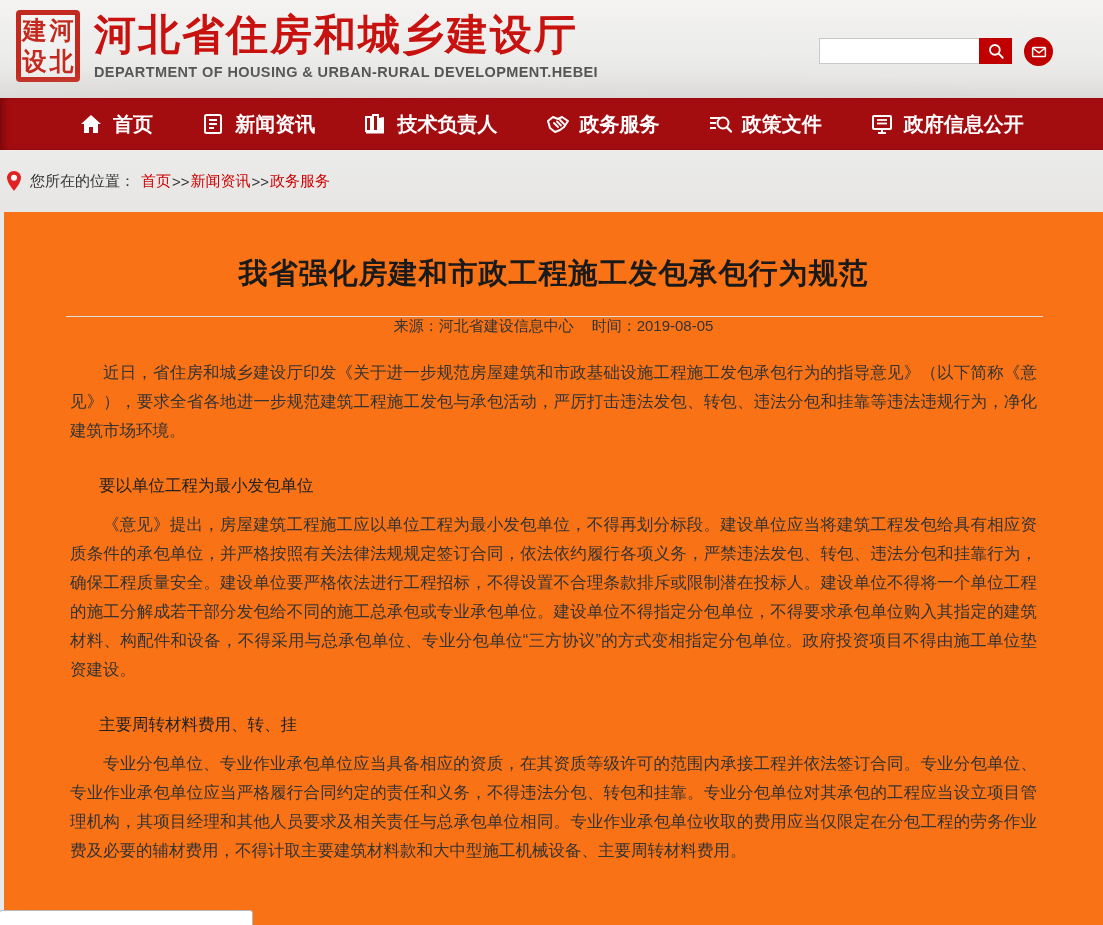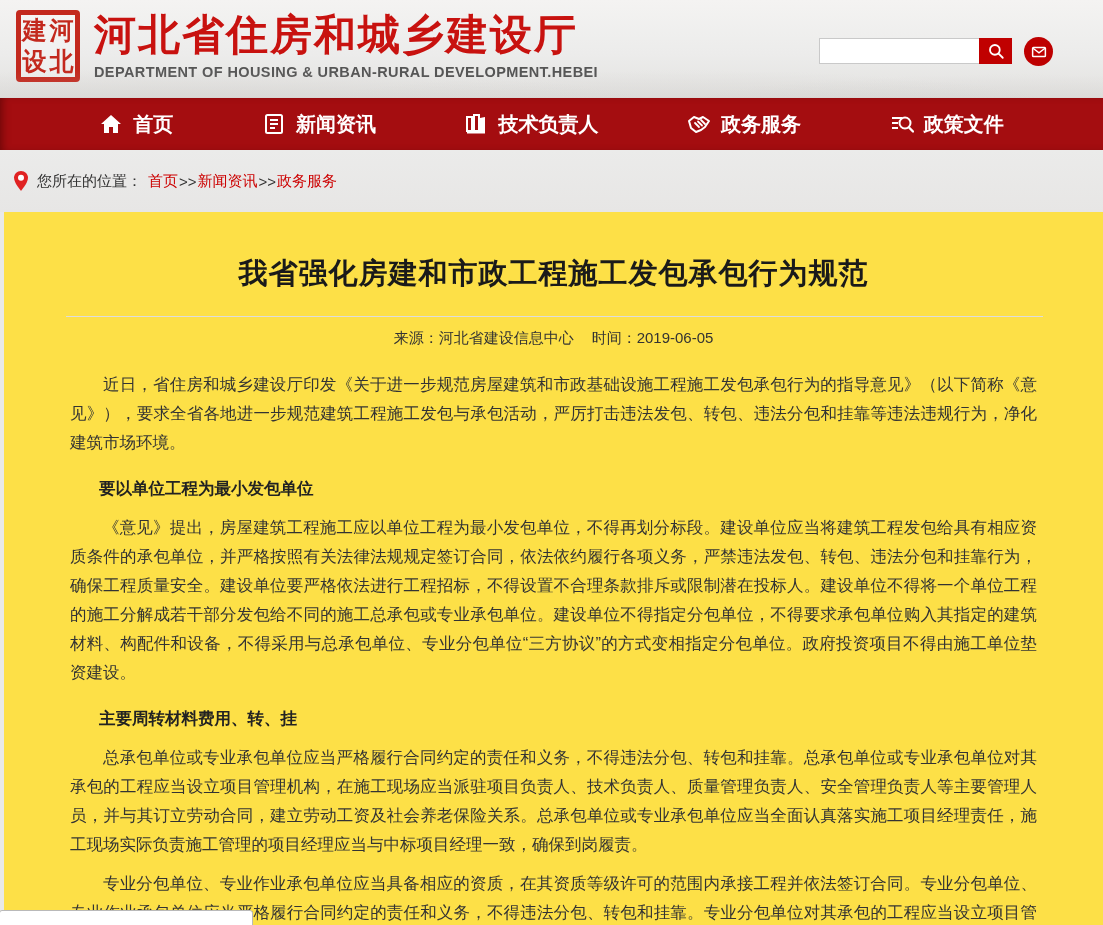--- a/index.html
+++ b/index.html
@@ -51,43 +51,43 @@
     position:absolute;top:98px;left:0;right:0;height:52px;background:#a40d10;
     display:flex;align-items:center;justify-content:space-around;padding:0 55px;
     box-shadow:inset 6px 0 8px -4px rgba(60,0,0,.55), 0 2px 3px rgba(0,0,0,.18);
   }
   .nav-item{display:flex;align-items:center;gap:10px;color:#fff;font-size:20px;font-weight:bold;cursor:pointer;white-space:nowrap;}
   .nav-item svg{width:24px;height:24px;flex:none;}
   
   .crumb{
     position:absolute;top:150px;left:0;right:0;height:62px;
     background:linear-gradient(180deg,#ebebea 0%,#e7e6e5 100%);
-    display:flex;align-items:center;padding-left:13px;box-sizing:border-box;
+    display:flex;align-items:center;padding-left:6px;box-sizing:border-box;
   }
   .crumb-pin{width:16px;height:22px;margin-right:8px;flex:none;}
   .crumb-prefix{font-size:15px;color:#333;}
   .crumb-items{display:flex;align-items:center;font-size:15px;margin-left:6px;}
   .crumb-items .link{color:#cc0000;cursor:pointer;}
   .crumb-items .sep{color:#333;margin:0 1px;}
   
   .content{
-    position:absolute;top:212px;left:4px;right:0;bottom:0;background:#fde047;overflow:hidden;
+    position:absolute;top:212px;left:4px;right:0;bottom:0;background:#f97316;overflow:hidden;
   }
   .article-title{
     text-align:center;font-size:29px;font-weight:bold;color:#1a1a1a;
     margin:42px 60px 0;letter-spacing:1px;
   }
   .title-divider{height:1px;background:#ddd;margin:22px 60px 0 62px;}
   .article-meta{
-    text-align:center;font-size:15px;color:#333;margin-top:12px;
+    text-align:center;font-size:15px;color:#333;
     display:flex;justify-content:center;gap:18px;
   }
   .article-body{padding:12px 62px 0;font-size:16.5px;color:#333;line-height:29px;text-align:justify;}
   .article-body .para{text-indent:2em;margin:10px 4px 0;}
-  .article-body .heading{font-weight:bold;color:#222;text-indent:2em;margin:17px 0 7px;}
+  .article-body .heading{font-weight:normal;color:#222;text-indent:2em;margin:26px 0 7px;}
   
   .status-tooltip{
     position:absolute;left:-1px;bottom:-8px;width:252px;height:21px;
     background:#fff;border:1px solid #b9b9b9;border-radius:3px 3px 0 0;
   }
   .hidden-defs{position:absolute;width:0;height:0;overflow:hidden;}
 </style>
 </head>
 <body>
 
@@ -194,20 +194,26 @@
         <use href="#service-icon"></use>
       </svg>
       <span>政务服务</span>
     </div>
     <div class="nav-item">
       <svg>
         <use href="#query-icon"></use>
       </svg>
       <span>政策文件</span>
     </div>
+    <div class="nav-item">
+      <svg>
+        <use href="#disclosure-icon"></use>
+      </svg>
+      <span>政府信息公开</span>
+    </div>
   </div>
 
 <div class="crumb">
   <svg class="crumb-pin" viewBox="0 0 24 32">
       <use href="#pin-icon"></use>
     </svg>
   <span class="crumb-prefix">您所在的位置：</span>
   <span class="crumb-items">
 
   <span class="link">首页</span>
@@ -216,26 +222,25 @@
       <span class="sep">&gt;&gt;</span>
       <span class="link">政务服务</span>
     </span>
 </div>
 
 <div class="content">
   <h1 class="article-title">我省强化房建和市政工程施工发包承包行为规范</h1>
   <div class="title-divider"></div>
   <div class="article-meta">
     <span>来源：河北省建设信息中心</span>
-    <span>时间：2019-06-05</span>
+    <span>时间：2019-08-05</span>
   </div>
   <div class="article-body">
 
   <p class="para">近日，省住房和城乡建设厅印发《关于进一步规范房屋建筑和市政基础设施工程施工发包承包行为的指导意见》（以下简称《意见》），要求全省各地进一步规范建筑工程施工发包与承包活动，严厉打击违法发包、转包、违法分包和挂靠等违法违规行为，净化建筑市场环境。</p>
       <p class="heading">要以单位工程为最小发包单位</p>
       <p class="para">《意见》提出，房屋建筑工程施工应以单位工程为最小发包单位，不得再划分标段。建设单位应当将建筑工程发包给具有相应资质条件的承包单位，并严格按照有关法律法规规定签订合同，依法依约履行各项义务，严禁违法发包、转包、违法分包和挂靠行为，确保工程质量安全。建设单位要严格依法进行工程招标，不得设置不合理条款排斥或限制潜在投标人。建设单位不得将一个单位工程的施工分解成若干部分发包给不同的施工总承包或专业承包单位。建设单位不得指定分包单位，不得要求承包单位购入其指定的建筑材料、构配件和设备，不得采用与总承包单位、专业分包单位“三方协议”的方式变相指定分包单位。政府投资项目不得由施工单位垫资建设。</p>
       <p class="heading">主要周转材料费用、转、挂</p>
-      <p class="para">总承包单位或专业承包单位应当严格履行合同约定的责任和义务，不得违法分包、转包和挂靠。总承包单位或专业承包单位对其承包的工程应当设立项目管理机构，在施工现场应当派驻项目负责人、技术负责人、质量管理负责人、安全管理负责人等主要管理人员，并与其订立劳动合同，建立劳动工资及社会养老保险关系。总承包单位或专业承包单位应当全面认真落实施工项目经理责任，施工现场实际负责施工管理的项目经理应当与中标项目经理一致，确保到岗履责。</p>
       <p class="para">专业分包单位、专业作业承包单位应当具备相应的资质，在其资质等级许可的范围内承接工程并依法签订合同。专业分包单位、专业作业承包单位应当严格履行合同约定的责任和义务，不得违法分包、转包和挂靠。专业分包单位对其承包的工程应当设立项目管理机构，其项目经理和其他人员要求及相关责任与总承包单位相同。专业作业承包单位收取的费用应当仅限定在分包工程的劳务作业费及必要的辅材费用，不得计取主要建筑材料款和大中型施工机械设备、主要周转材料费用。</p>
     </div>
 </div>
 
 <div class="status-tooltip"></div>
 
 </body></html>

